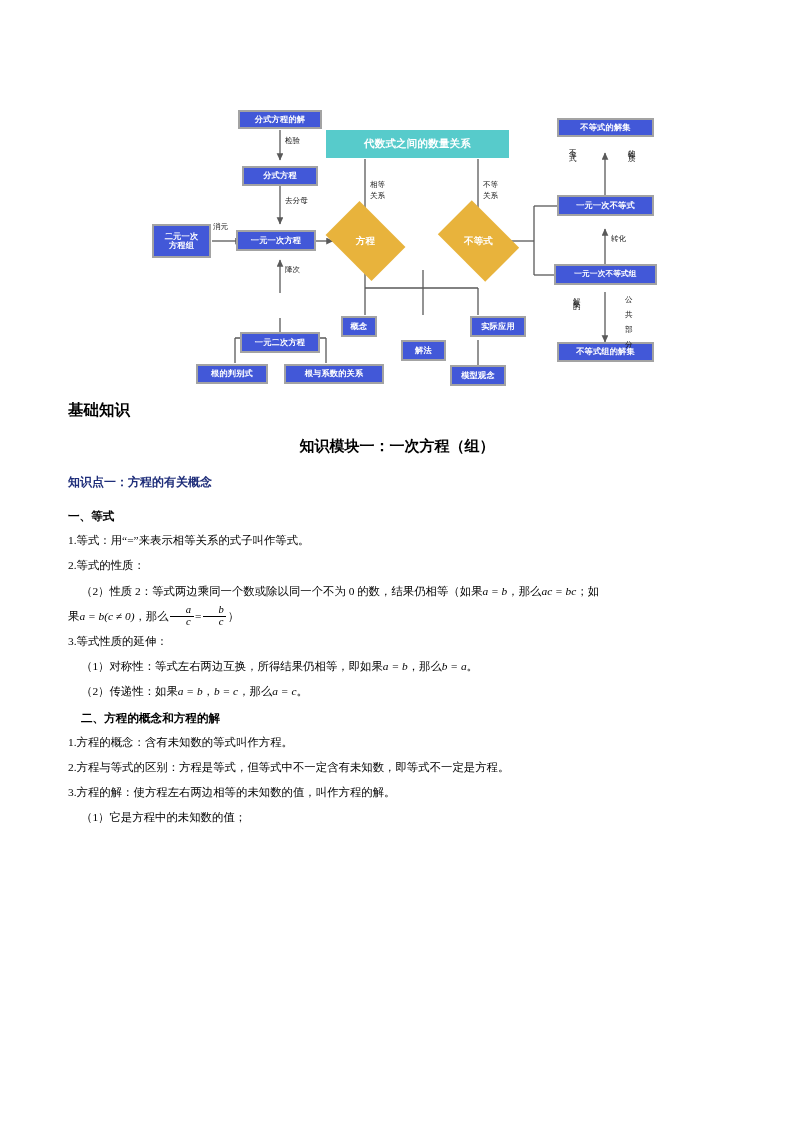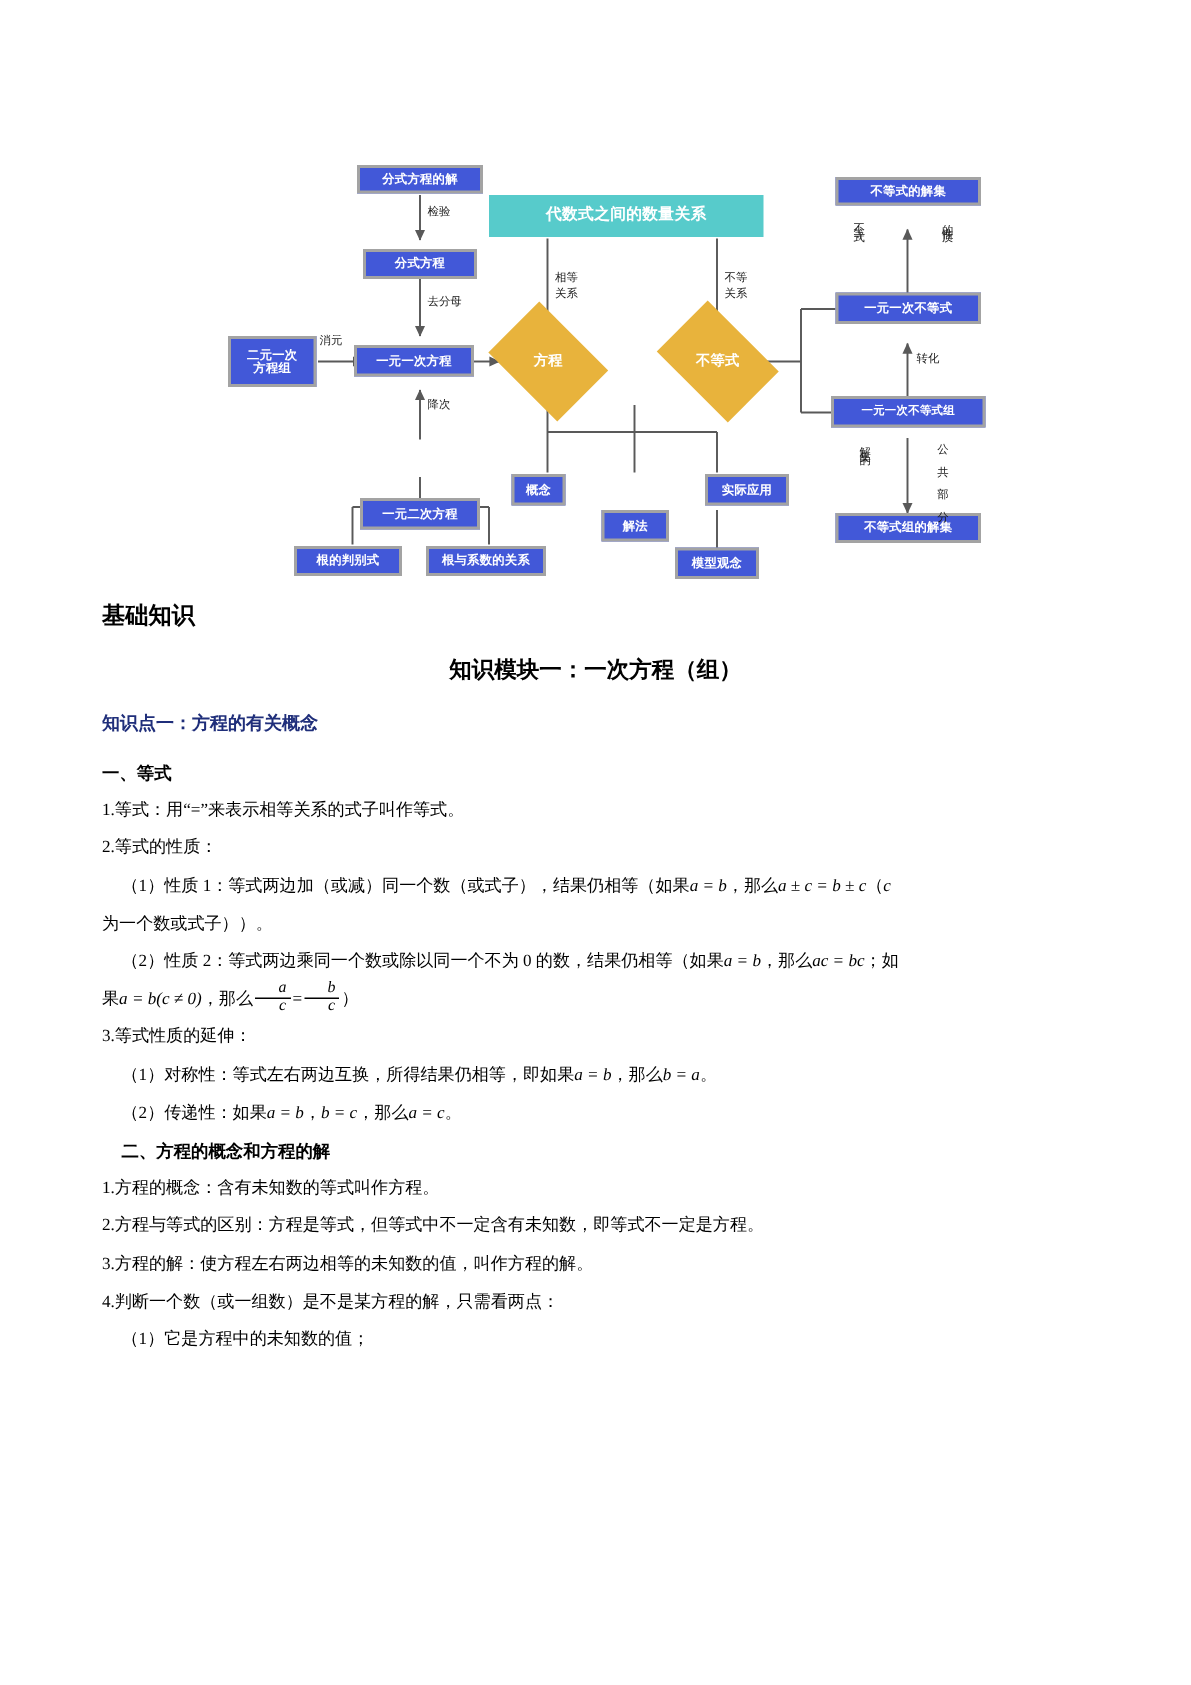--- a/index.html
+++ b/index.html
@@ -194,21 +194,21 @@
     </div>
 
     <div class="node nb" style="left:110px; top:186px; width:80px; height:21px;margin-top:36px;">
       <span>一元二次方程</span>
     </div>
 
     <div class="node nb" style="left:66px; top:254px; width:72px; height:20px;">
       <span>根的判别式</span>
     </div>
 
-    <div class="node nb" style="left:154px; top:254px; width:80px; height:20px;">
+    <div class="node nb" style="left:154px; top:254px; width:100px; height:20px;">
       <span>根与系数的关系</span>
     </div>
 
     <div class="node nt" style="left:196px; top:20px; width:183px; height:28px;">
       <span>代数式之间的数量关系</span>
     </div>
 
     <div class="node nd" style="left:203px; top:107px; width:65px; height:48px;">
       <div class="dshape"></div>
       <span>方程</span>
@@ -295,24 +295,20 @@
   <div class="h-point">知识点一：方程的有关概念</div>
 
   <div class="body-block">
 
     <p class="p bold">一、等式</p>
 
     <p class="p">1.等式：用“=”来表示相等关系的式子叫作等式。</p>
 
     <p class="p">2.等式的性质：</p>
 
-    <p class="p ind">
-      <span>（1）性质 1：等式两边加（或减）同一个数（或式子），结果仍相等（如果</span><span class="mi">a = b</span><span>，那么</span><span class="mi">a ± c = b ± c</span><span>（</span><span class="mi">c</span><br>
-      <span>为一个数或式子））。</span>
-    </p>
 
     <p class="p ind">
       <span>（2）性质 2：等式两边乘同一个数或除以同一个不为 0 的数，结果仍相等（如果</span><span class="mi">a = b</span><span>，那么</span><span class="mi">ac = bc</span><span>；如</span><br>
       <span>果</span><span class="mi">a = b</span><span class="mi">(c ≠ 0)</span><span>，那么</span><span class="frac">
         <span class="num">a</span>
         <span class="den">c</span>
       </span><span class="op">=</span><span class="frac">
         <span class="num">b</span>
         <span class="den">c</span>
       </span><span>）</span>
@@ -329,18 +325,17 @@
     </p>
 
     <p class="p bold ind">二、方程的概念和方程的解</p>
 
     <p class="p">1.方程的概念：含有未知数的等式叫作方程。</p>
 
     <p class="p">2.方程与等式的区别：方程是等式，但等式中不一定含有未知数，即等式不一定是方程。</p>
 
     <p class="p">3.方程的解：使方程左右两边相等的未知数的值，叫作方程的解。</p>
 
-    <p class="p">4.判断一个数（或一组数）是不是某方程的解，只需看两点：</p>
 
     <p class="p ind">（1）它是方程中的未知数的值；</p>
   </div>
 
 </div>
 
 </body></html>

